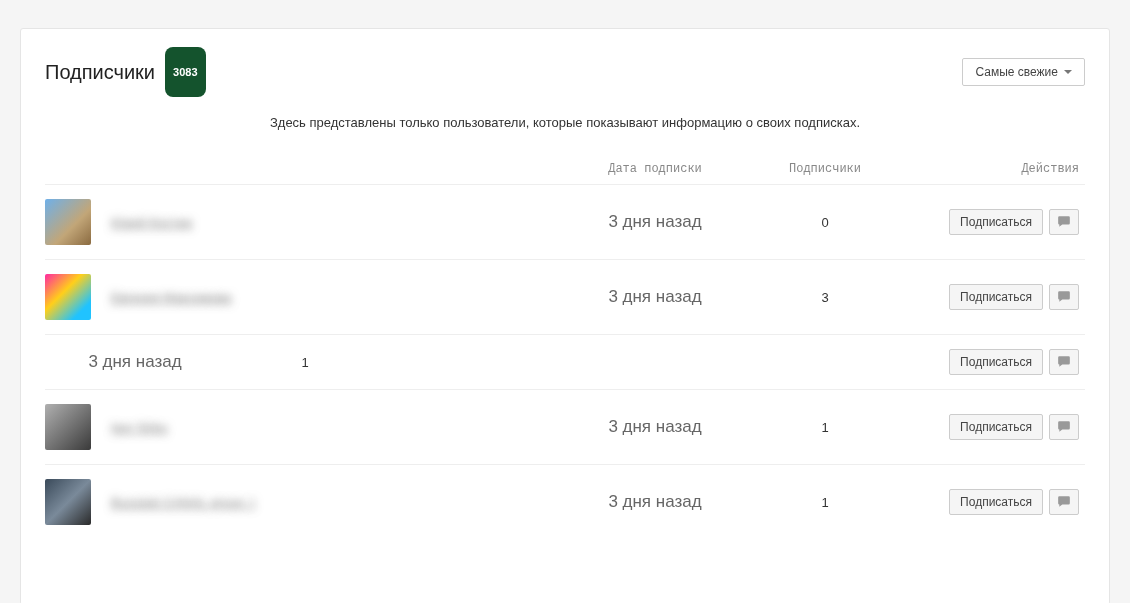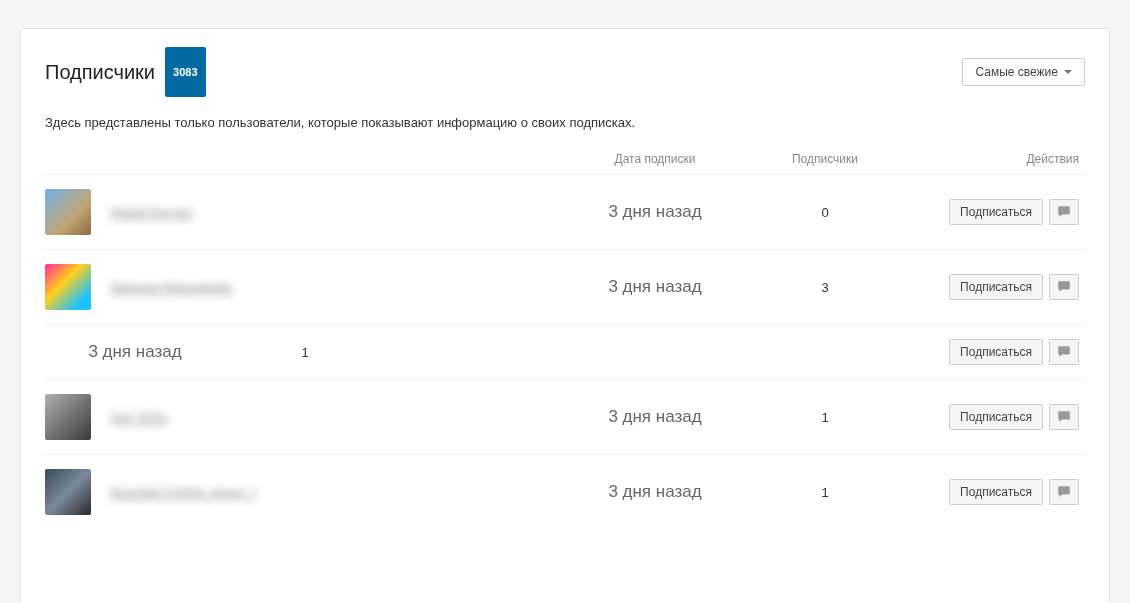--- a/index.html
+++ b/index.html
@@ -27,26 +27,26 @@
       justify-content: space-between;
       margin-bottom: 18px;
     }
     .hdr-left { display: flex; align-items: center; gap: 10px; }
     .title {
       font-size: 20px;
       font-weight: 400;
       color: #222;
     }
     .count-badge {
-      background: #0369a1;
+      background: #14532d;
       color: #fff;
       font-size: 11px;
       font-weight: 700;
       padding: 19px 8px;
-      border-radius: 2px;
+      border-radius: 8px;
     }
     .sort-btn {
       background: #fff;
       border: 1px solid #ccc;
       border-radius: 2px;
       padding: 6px 12px;
       font-size: 12px;
       color: #444;
       cursor: pointer;
       display: inline-flex;
@@ -55,28 +55,30 @@
     }
     .caret-down {
       width: 0; height: 0;
       border-left: 4px solid transparent;
       border-right: 4px solid transparent;
       border-top: 4px solid #777;
     }
     .subtext {
       font-size: 13px;
       color: #333;
-      margin-bottom: 14px;
+      margin-bottom: 24px;
+      text-align: center;
     }
     .tbl-header {
       display: flex;
       align-items: flex-start;
       padding: 8px 0;
       font-size: 12px;
       color: #888;
+      font-family: Liberation Mono, monospace;
     }
     .col-user   { flex: 0 0 520px; }
     .col-date   { flex: 0 0 180px; text-align: center; }
     .col-subs   { flex: 0 0 160px; text-align: center; }
     .col-act    { flex: 1; text-align: right; padding-right: 6px; }
     .row {
       display: flex;
       align-items: center;
       padding: 14px 0;
       border-top: 1px solid #eee;

